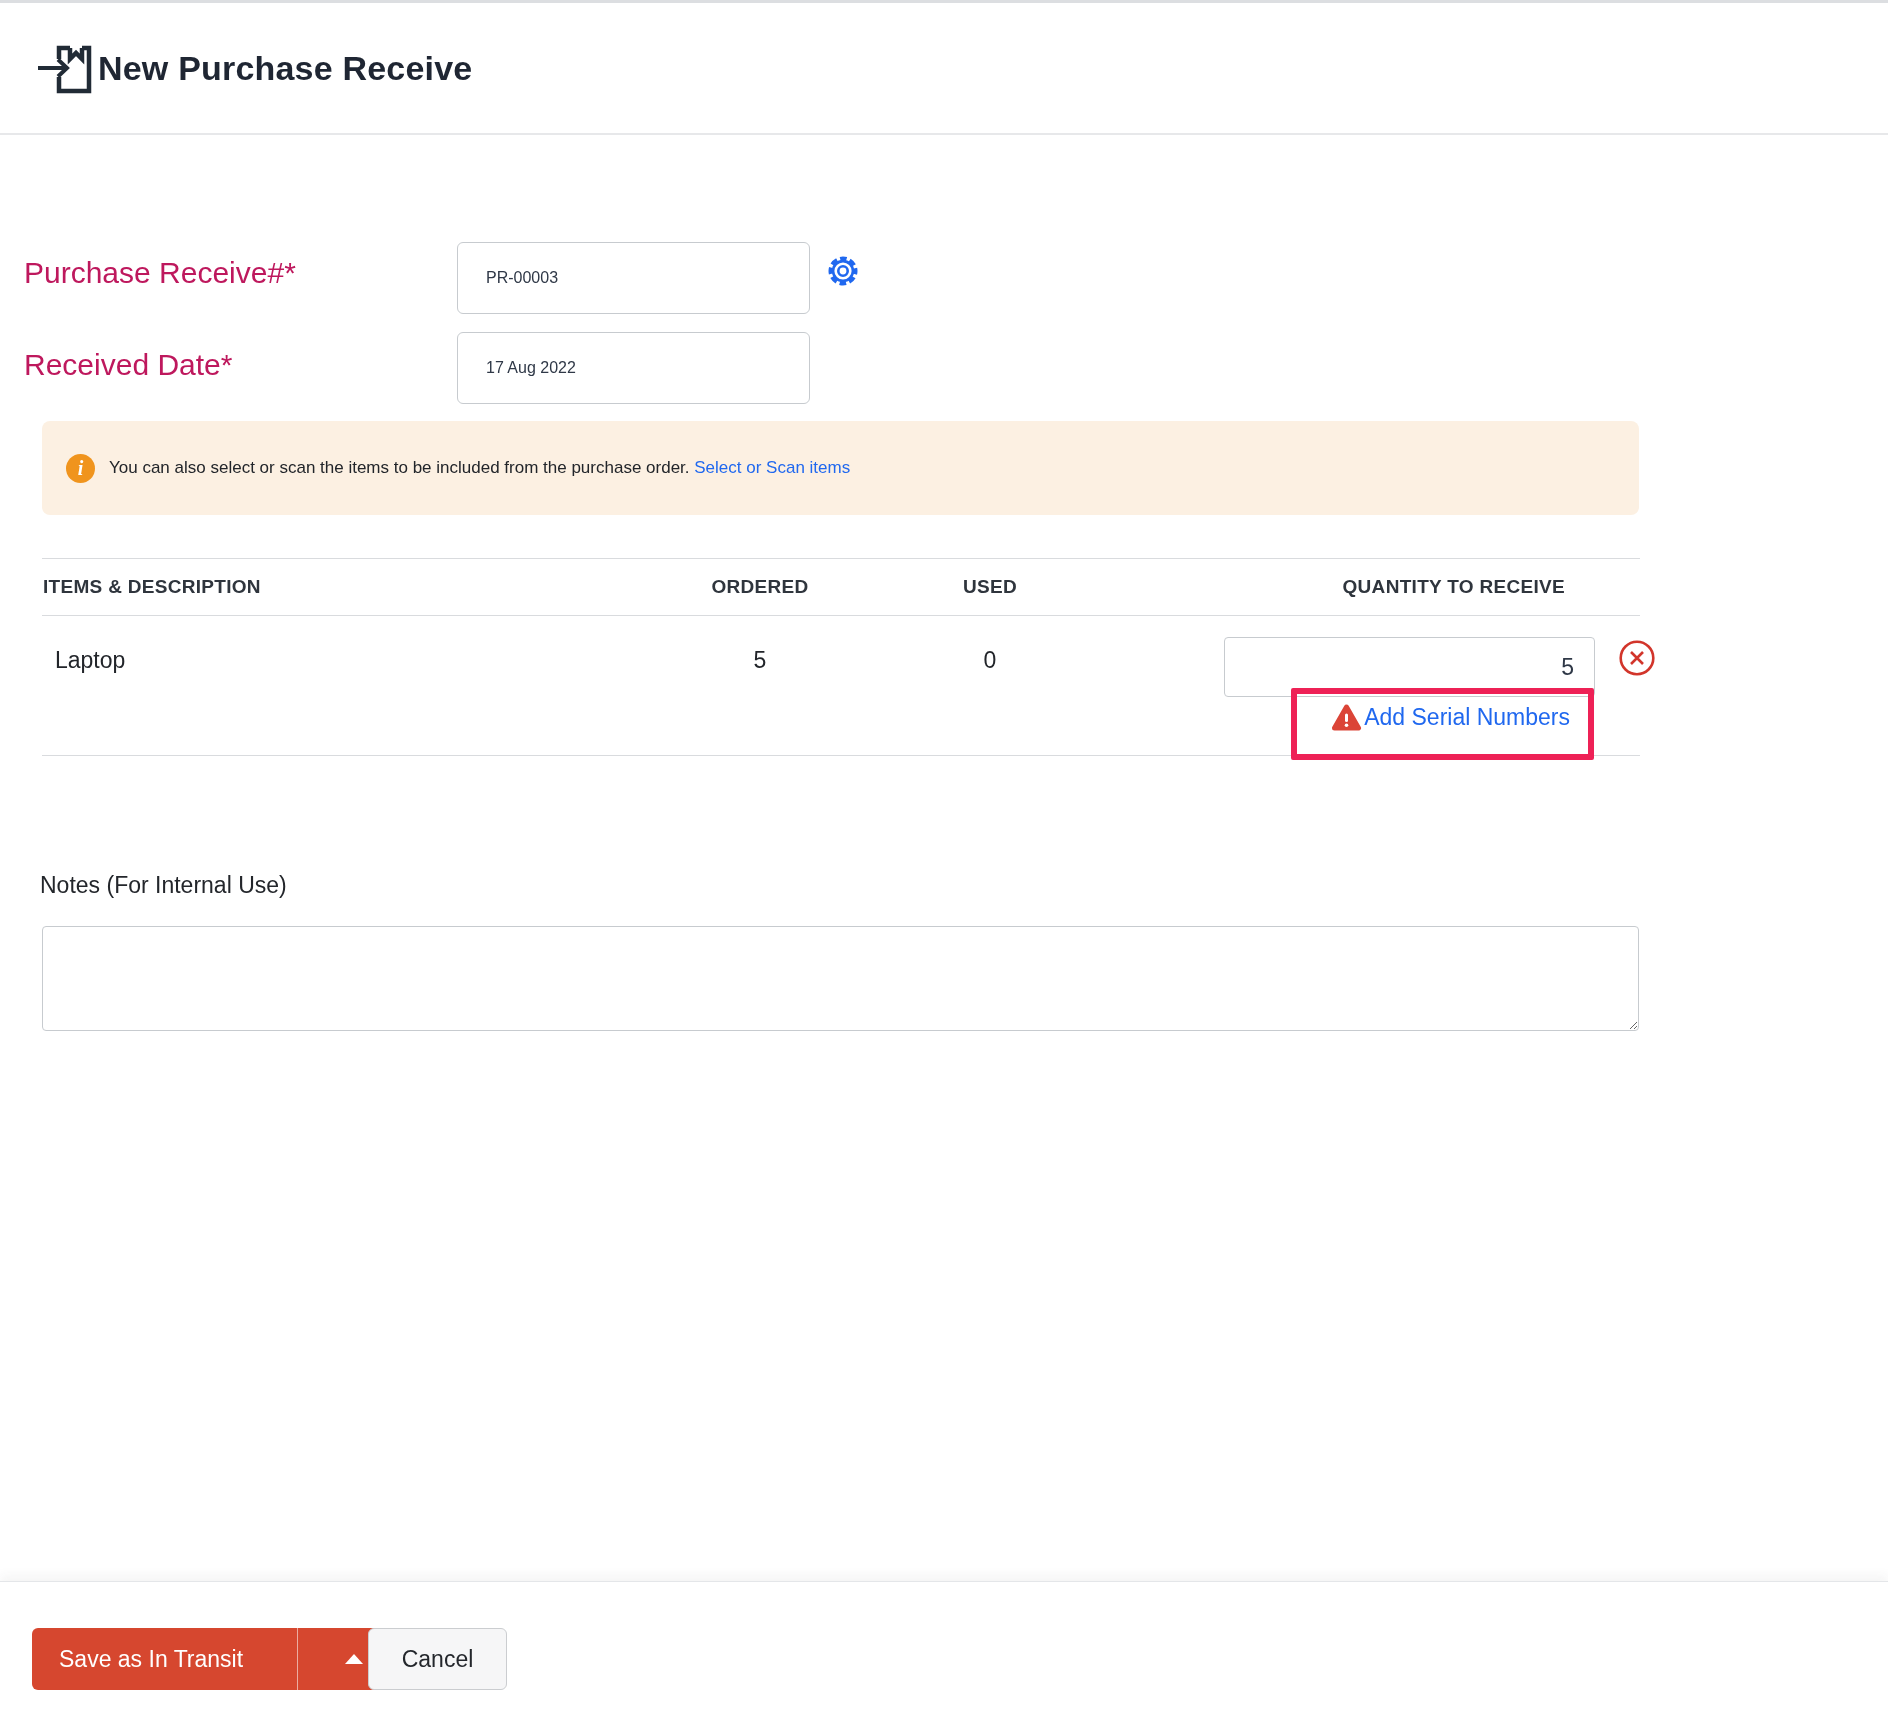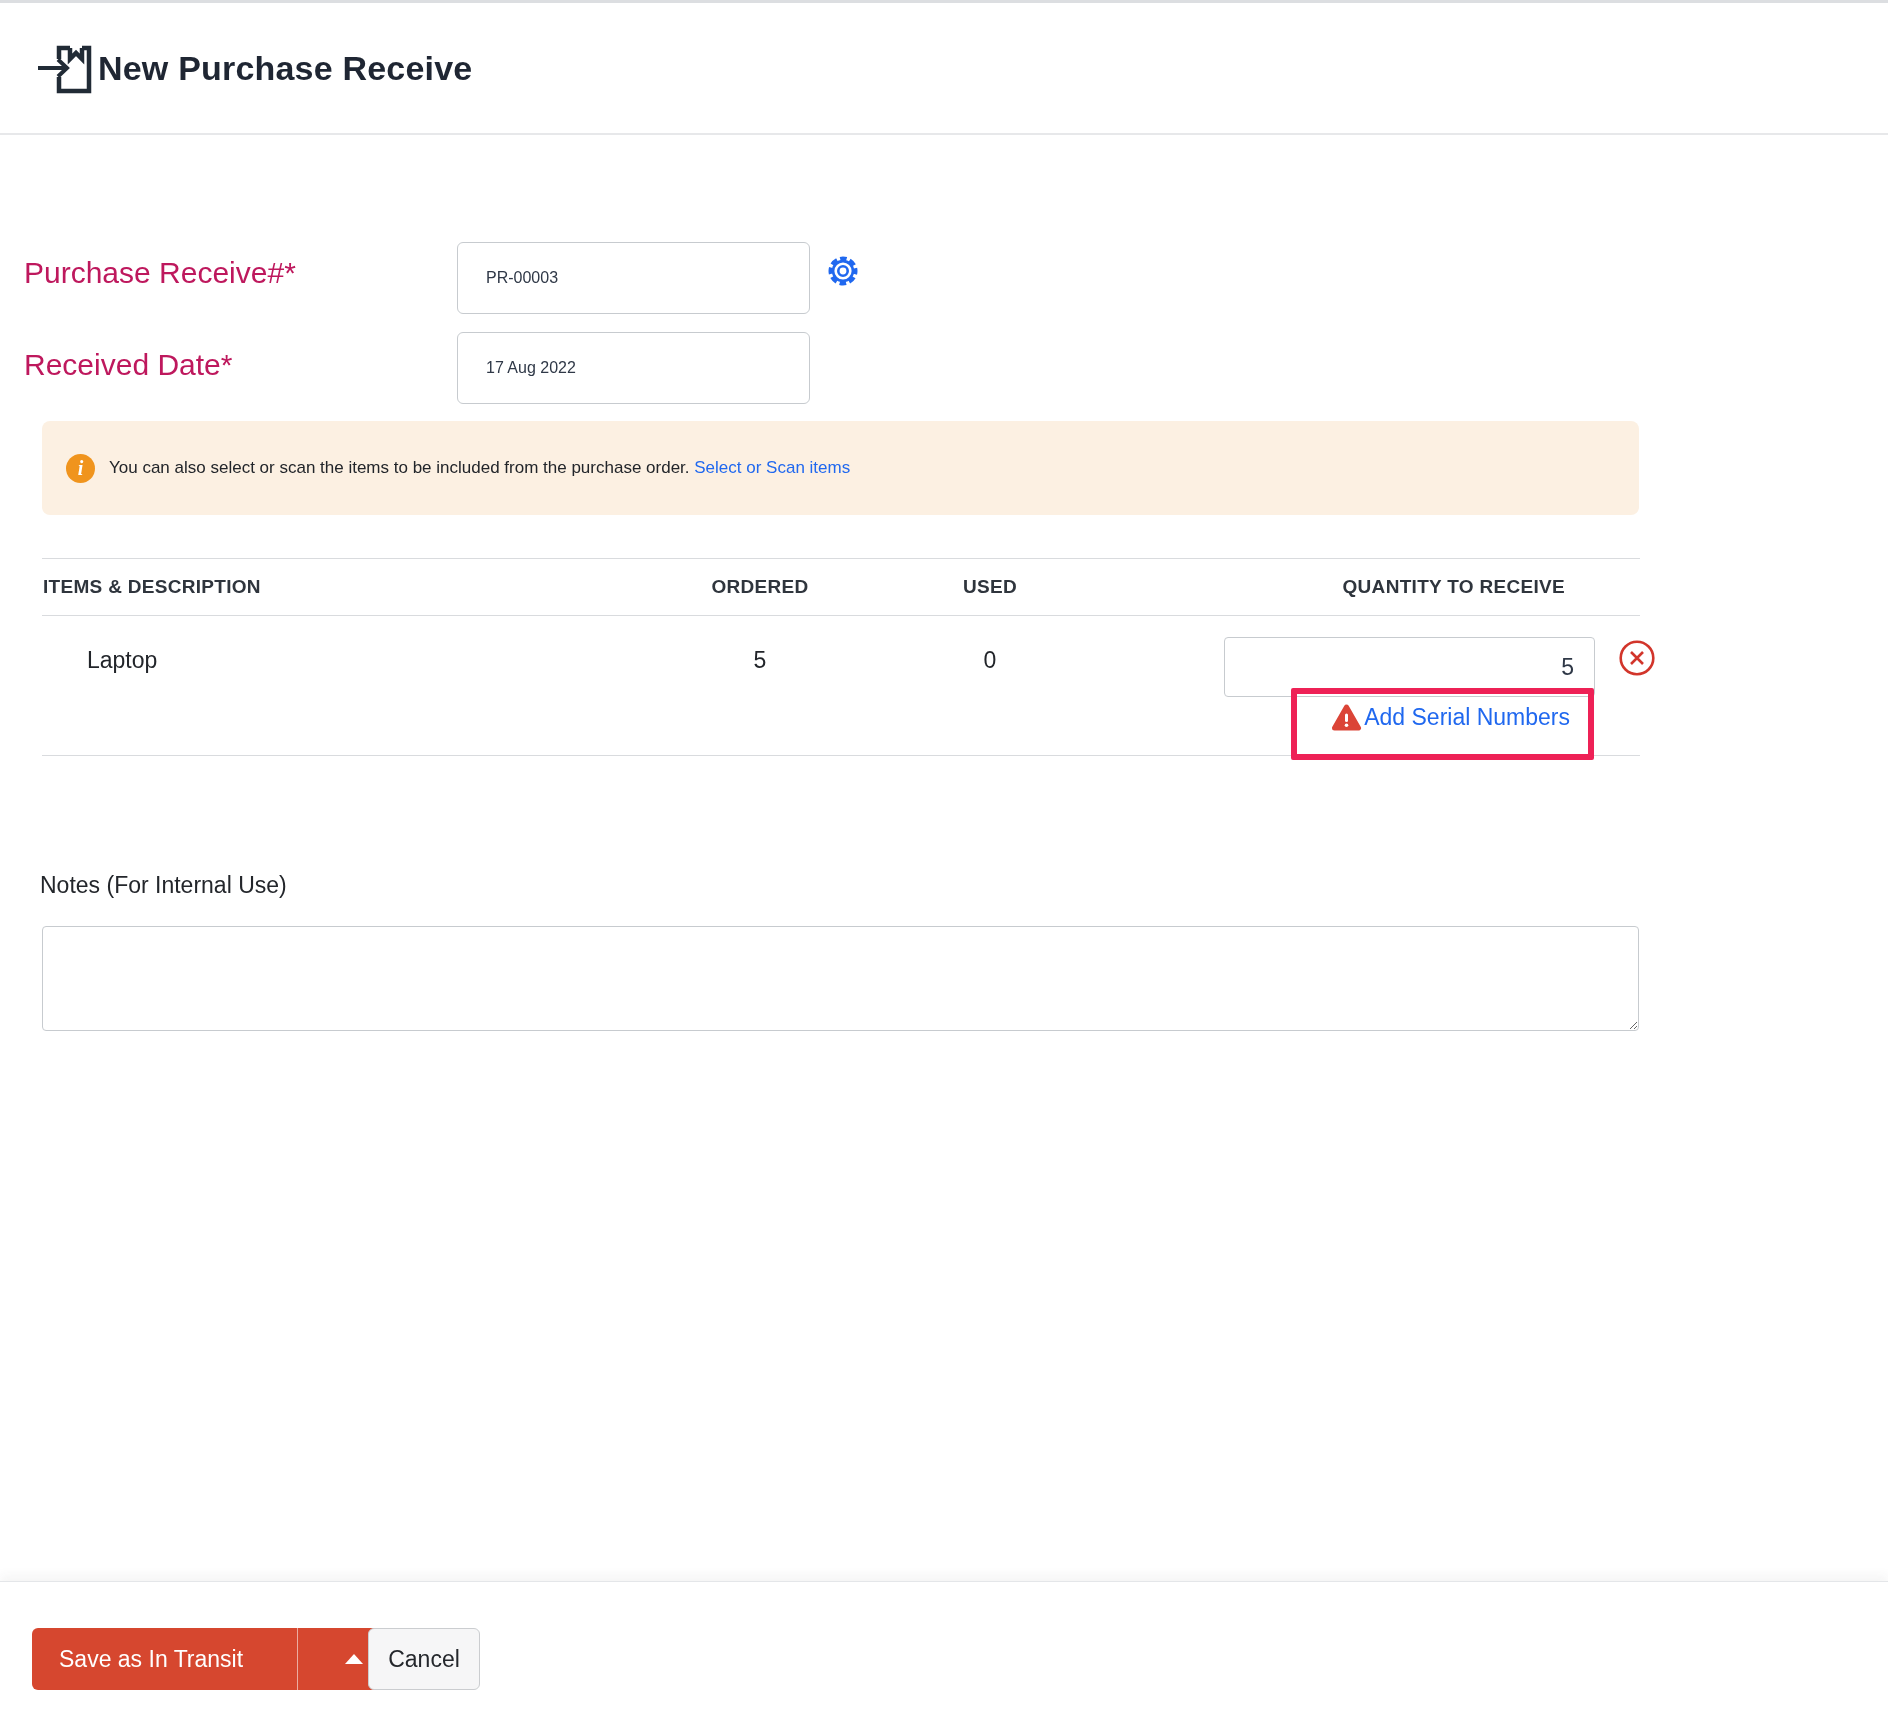--- a/index.html
+++ b/index.html
@@ -52,21 +52,21 @@
   
   .footer{position:absolute;left:0;top:1581px;width:100%;height:129px;background:#fff;
           border-top:1px solid #e4e6e9;box-shadow:0 -6px 10px rgba(60,64,67,.05);}
   .save-btn{position:absolute;left:32px;top:46px;height:62px;display:flex;align-items:stretch;
             background:#d6472f;border-radius:6px;color:#fff;cursor:pointer;overflow:hidden;gap:27px;}
   .save-main{display:flex;align-items:center;padding:0 27px;font-size:23px;}
   .save-sep{width:1px;background:rgba(255,255,255,.55);margin:0;}
   .save-caret{width:58px;display:flex;align-items:center;justify-content:center;}
   .caret-up{width:0;height:0;border-left:9px solid transparent;border-right:9px solid transparent;
             border-bottom:10px solid #ffffff;}
-  .cancel-btn{position:absolute;left:368px;top:46px;width:112px;height:62px;box-sizing:border-box;
+  .cancel-btn{position:absolute;left:368px;top:46px;width:139px;height:62px;box-sizing:border-box;
               background:#f6f6f7;border:1px solid #cbcdd0;border-radius:6px;font-size:23px;
               color:#24272c;display:flex;align-items:center;justify-content:center;cursor:pointer;}
 </style>
 </head>
 <body>
 
 <div class="page">
 
   <div class="topstrip"></div>
 
@@ -104,21 +104,21 @@
     </span>
   </div>
 
   <div class="tline" style="top:558px;"></div>
   <div class="thcell" style="left:43px;text-align:right;">ITEMS &amp; DESCRIPTION</div>
   <div class="thcell" style="left:680px;width:160px;text-align:center;">ORDERED</div>
   <div class="thcell" style="left:920px;width:140px;text-align:center;">USED</div>
   <div class="thcell" style="right:323px;">QUANTITY TO RECEIVE</div>
   <div class="tline" style="top:615px;"></div>
 
-  <div class="tcell" style="left:55px;top:646px;margin-left:32px;">Laptop</div>
+  <div class="tcell" style="left:55px;top:646px;">Laptop</div>
   <div class="tcell" style="left:680px;top:646px;width:160px;text-align:center;">5</div>
   <div class="tcell" style="left:920px;top:646px;width:140px;text-align:center;">0</div>
   <input class="qty-input" type="text" value="5" style="">
   <span class="delx">
     <svg width="40" height="40" viewBox="0 0 40 40" fill="none" stroke="#d2352b" stroke-width="2.6">
       <circle cx="20" cy="20" r="16.3"></circle>
       <path d="M14 14 L26 26 M26 14 L14 26"></path>
     </svg>
   </span>
 

